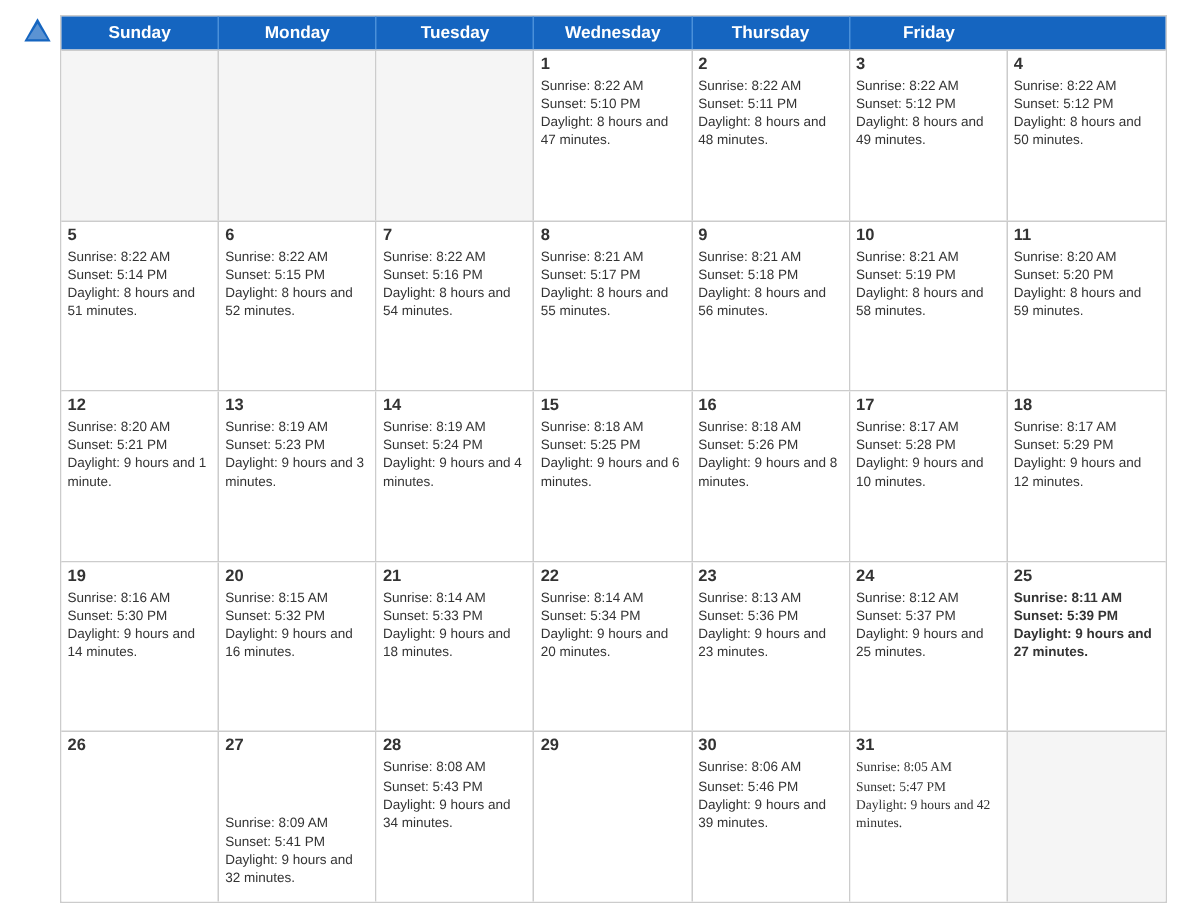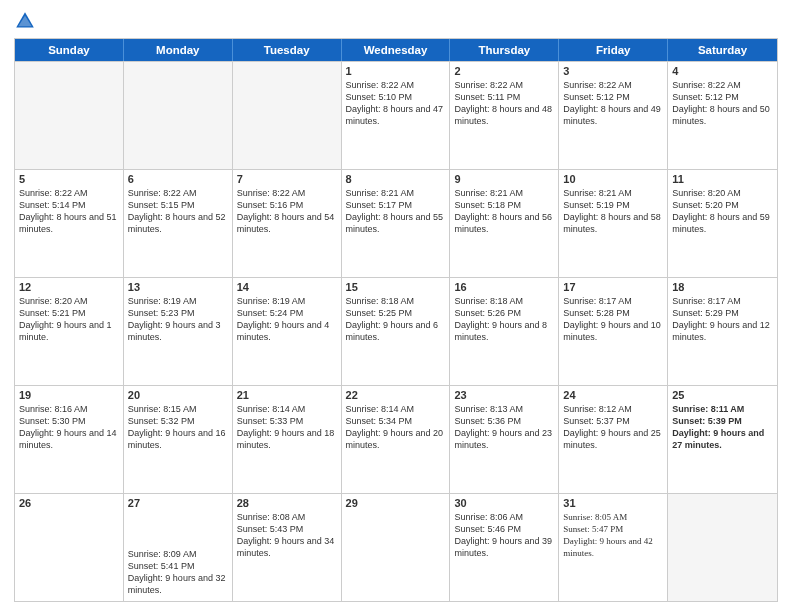--- a/index.html
+++ b/index.html
@@ -8,21 +8,21 @@
       height: 612px;
       font-family: Arial, sans-serif;
       background: #fff;
       overflow: hidden;
     }
     .page {
       width: 792px;
       height: 612px;
       padding: 10px 14px 10px 14px;
       display: flex;
-      flex-direction: column;
+      flex-direction: row;
     }
     .header {
       display: flex;
       justify-content: space-between;
       align-items: flex-start;
       margin-bottom: 6px;
     }
     .logo {
       display: flex;
       align-items: center;
@@ -137,21 +137,20 @@
   </div>
 
   <div class="calendar">
     <div class="cal-header-row">
     <div class="cal-header-cell">Sunday</div>
         <div class="cal-header-cell">Monday</div>
         <div class="cal-header-cell">Tuesday</div>
         <div class="cal-header-cell">Wednesday</div>
         <div class="cal-header-cell">Thursday</div>
         <div class="cal-header-cell">Friday</div>
-        <div class="cal-header-cell">Saturday</div>
       </div>
     <div class="cal-body">
     <div class="cal-week">
           <div class="cal-cell empty"></div>
           <div class="cal-cell empty"></div>
           <div class="cal-cell empty"></div>
           <div class="cal-cell">
             <span class="day-number">1</span>
             <div class="cell-text" style="white-space: pre-line;">Sunrise: 8:22 AM
 Sunset: 5:10 PM

